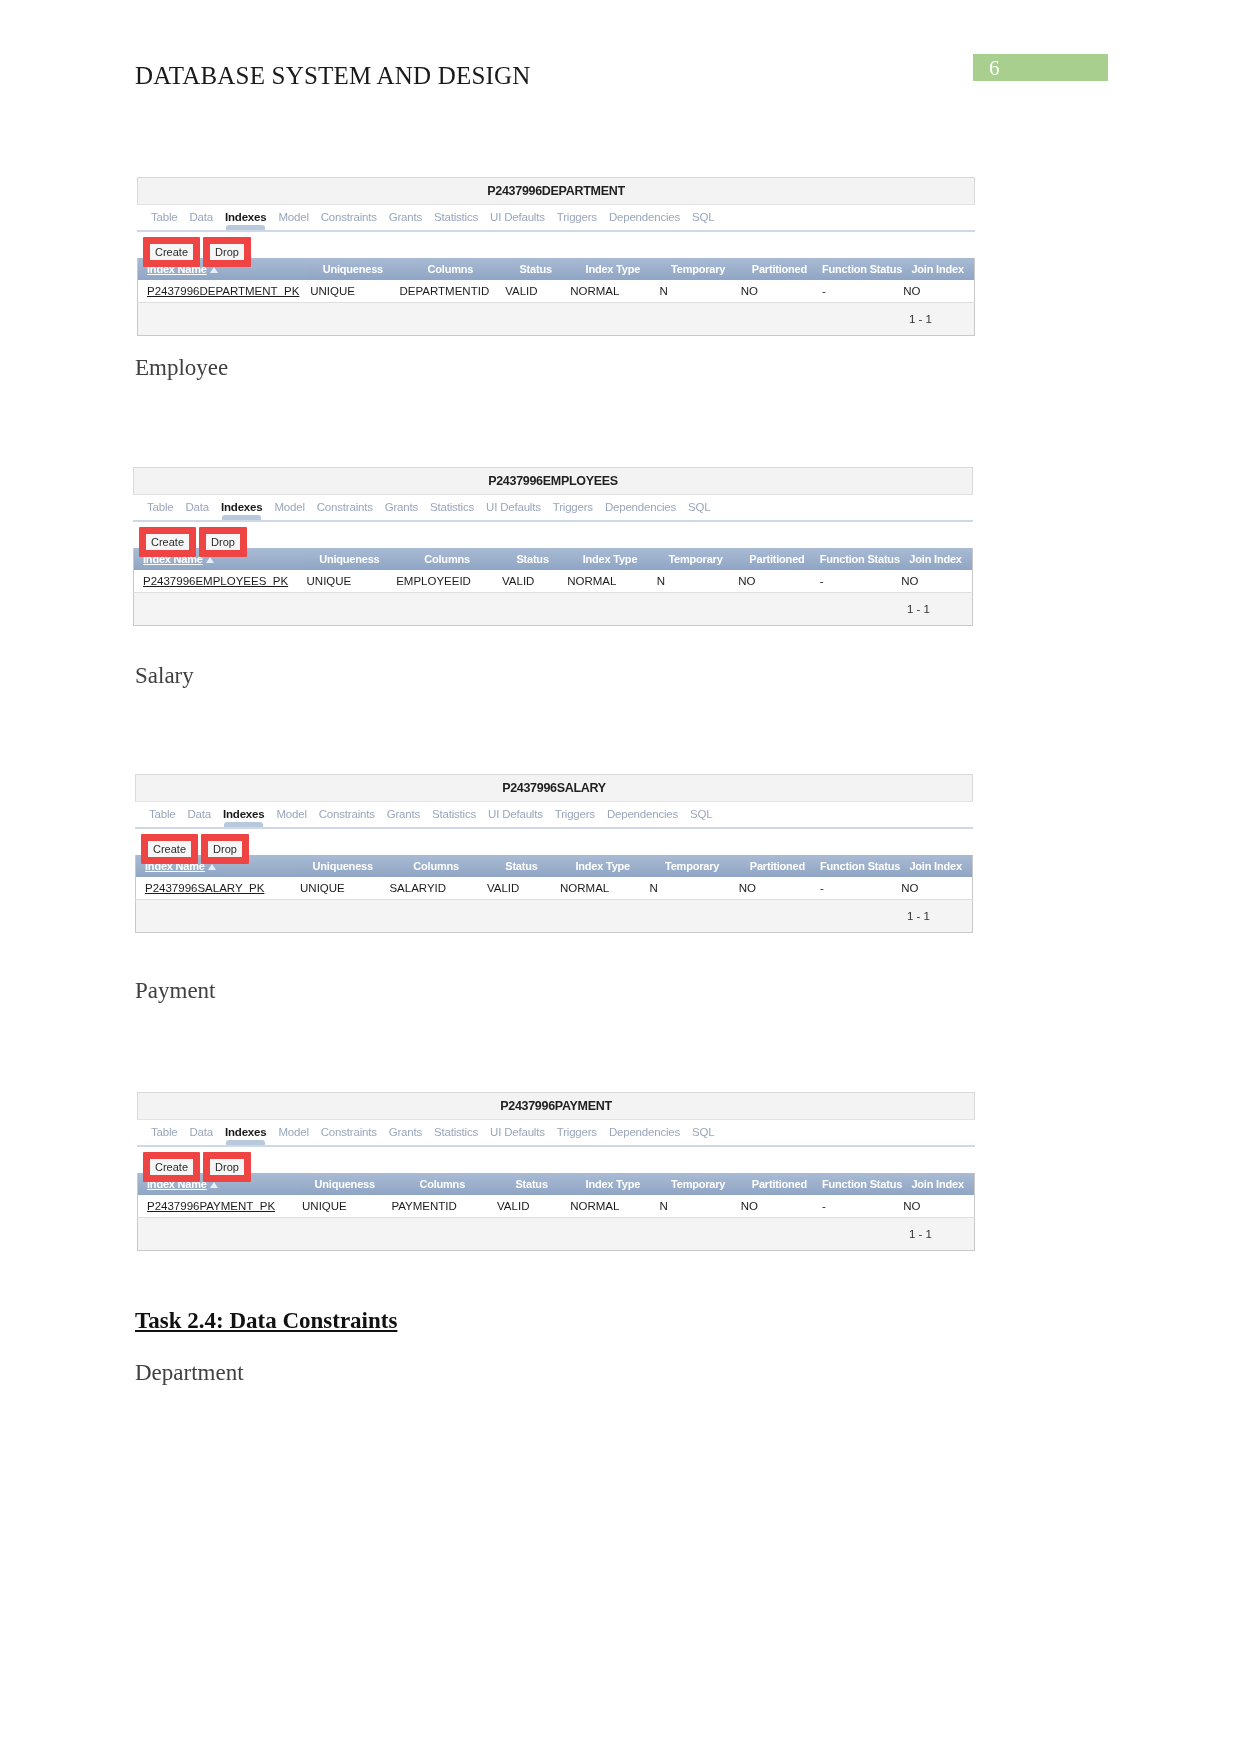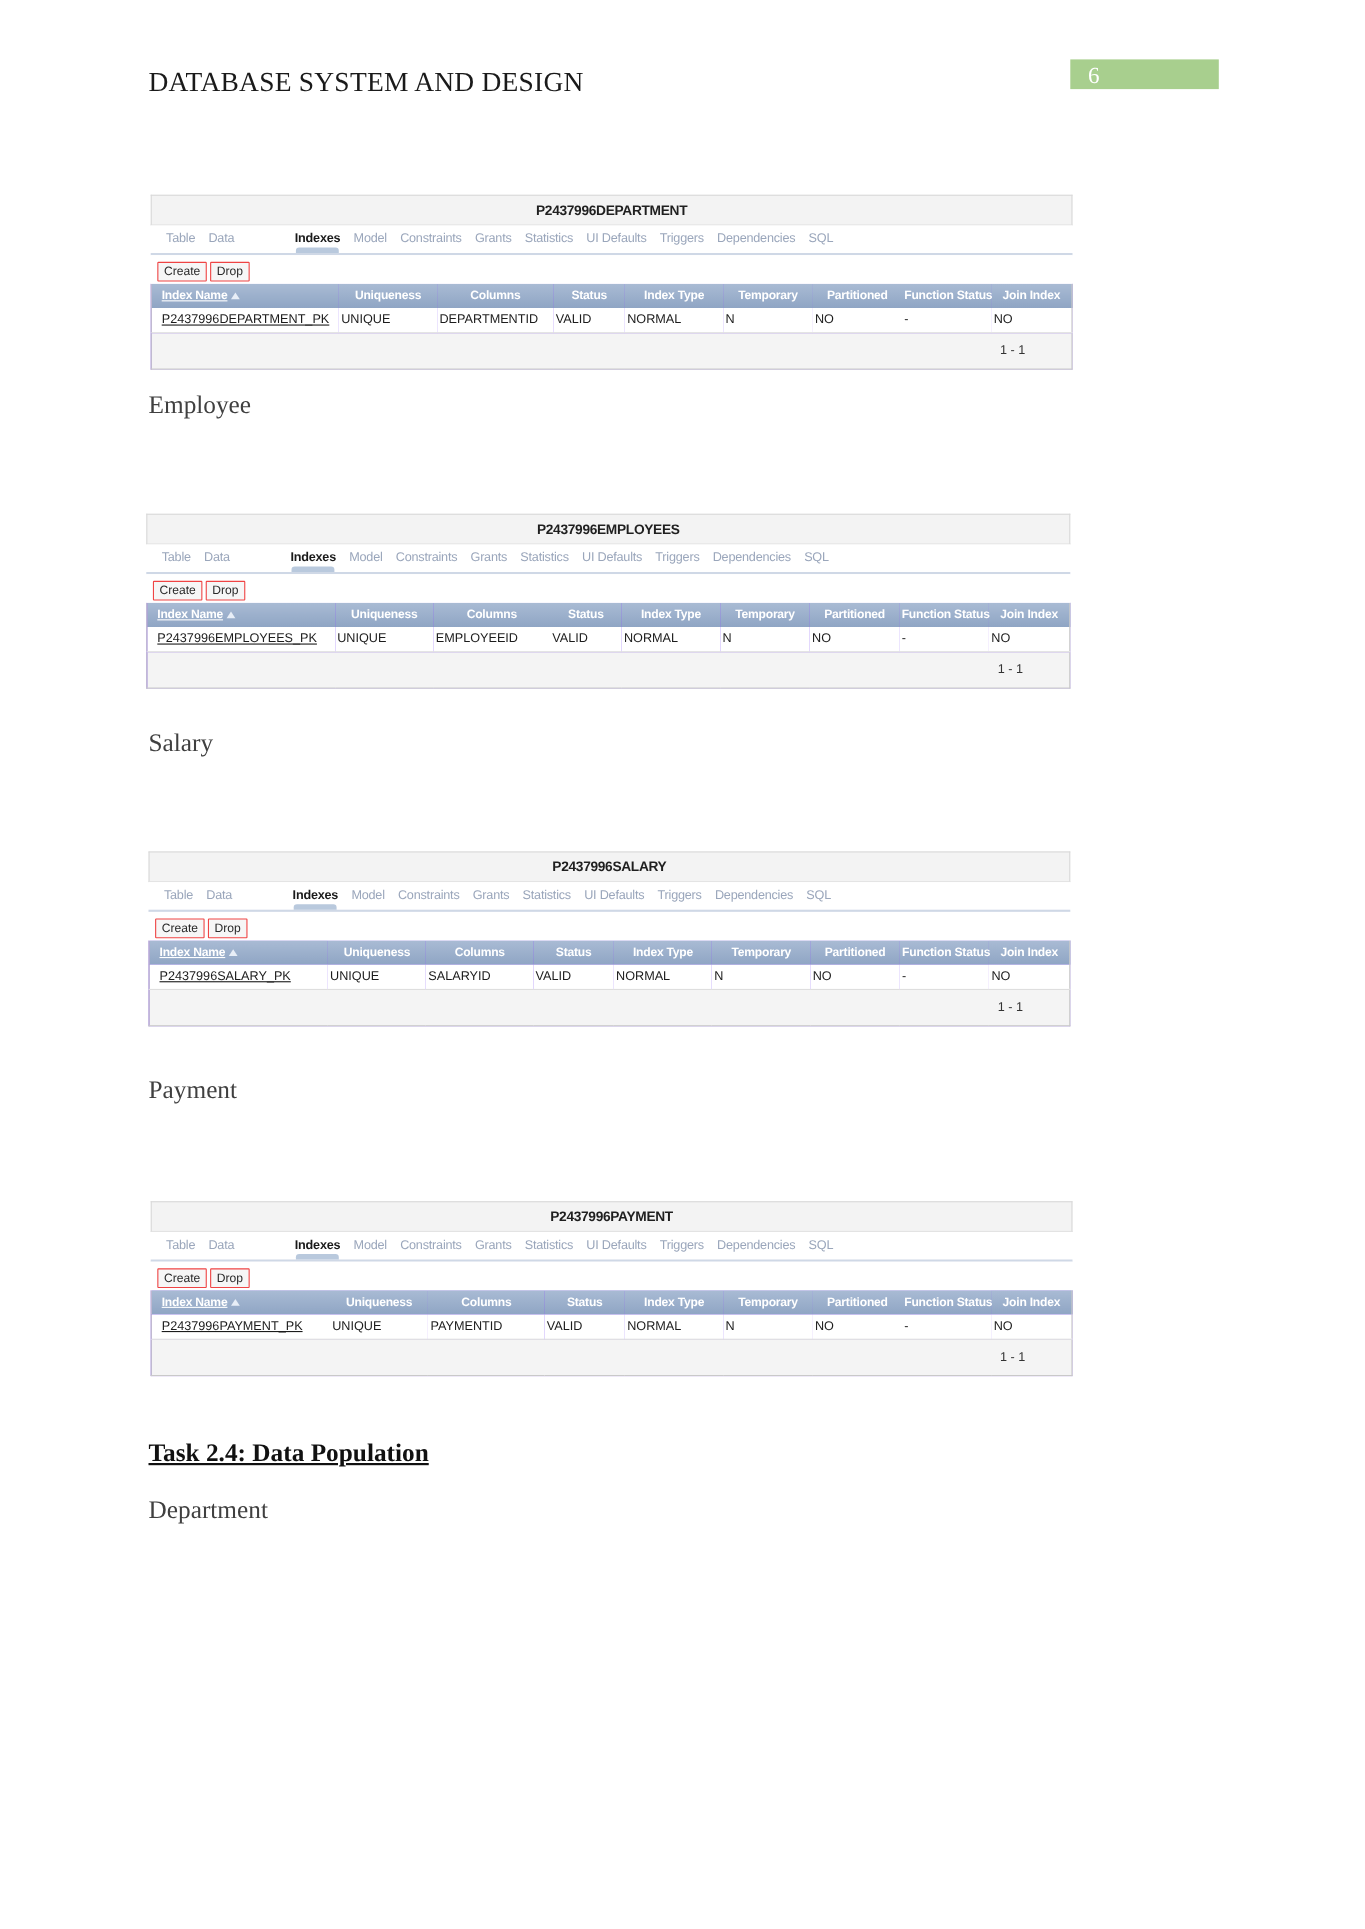--- a/index.html
+++ b/index.html
@@ -106,21 +106,20 @@
     display: inline-block;
     font-size: 11.5px;
     color: #9aa6bb;
     padding: 6px 6px 0 6px;
     letter-spacing: -0.2px;
     position: relative;
   }
   .tab.active {
     color: #1a1a1a;
     font-weight: bold;
-    margin-left: 43px;
   }
   .tab.active::after {
     content: "";
     position: absolute;
     left: 7px;
     right: 7px;
     bottom: -7px;
     height: 5px;
     border-radius: 3px 3px 0 0;
     background: #b9c9dd;
@@ -130,21 +129,21 @@
     position: relative;
     height: 26px;
     padding: 5px 0 0 6px;
     box-sizing: border-box;
     background: #ffffff;
   }
   .tbtn {
     display: inline-block;
     font-size: 11px;
     color: #2a2a2a;
-    border: 1px solid #ef4444;
+    border: 7px solid #ef4444;
     background: #f6f6f6;
     padding: 1px 5px;
     margin-right: 3px;
     border-radius: 1px;
     line-height: 14px;
   }
 
   table.idx {
     border-collapse: collapse;
     width: 100%;
@@ -432,14 +431,14 @@
         <td>-</td>
         <td>NO</td>
       </tr>
       <tr class="pager">
         <td colspan="9">1 - 1</td>
       </tr>
     </tbody>
   </table>
 </div>
 
-<div class="task-heading" style="left:135px; top:1308px;">Task 2.4: Data Population </div>
+<div class="task-heading" style="left:135px; top:1308px;">Task 2.4: Data Constraints </div>
 <div class="section-label" style="left:135px; top:1360px;">Department</div>
 
 </body></html>

